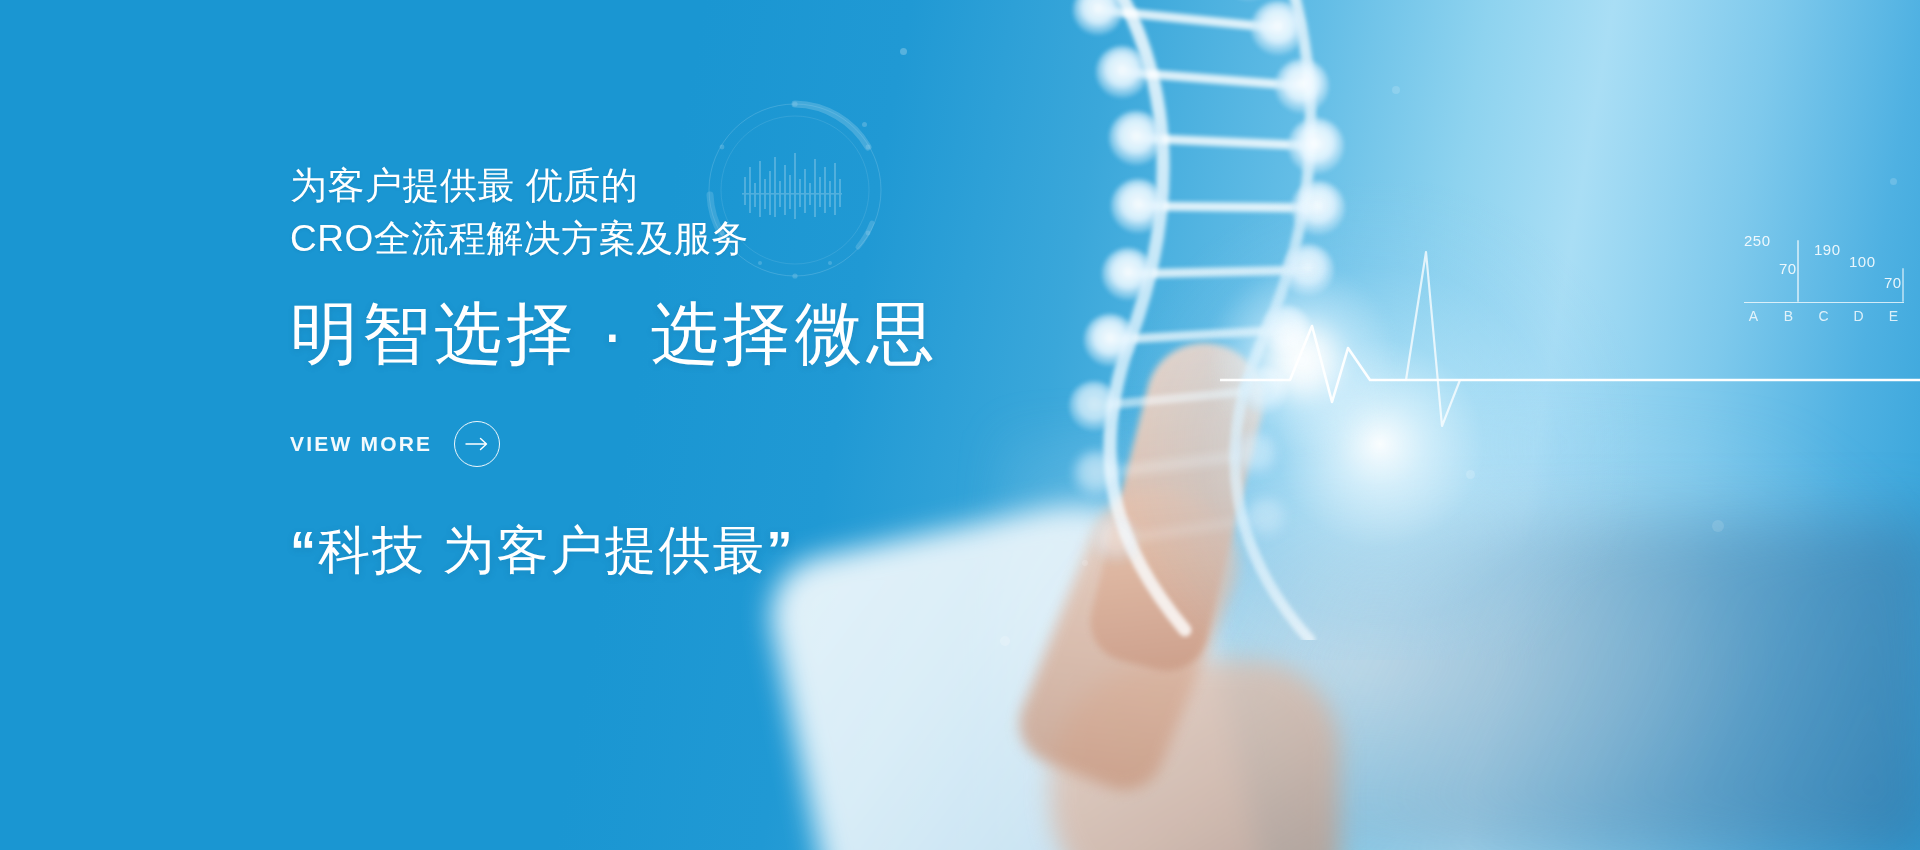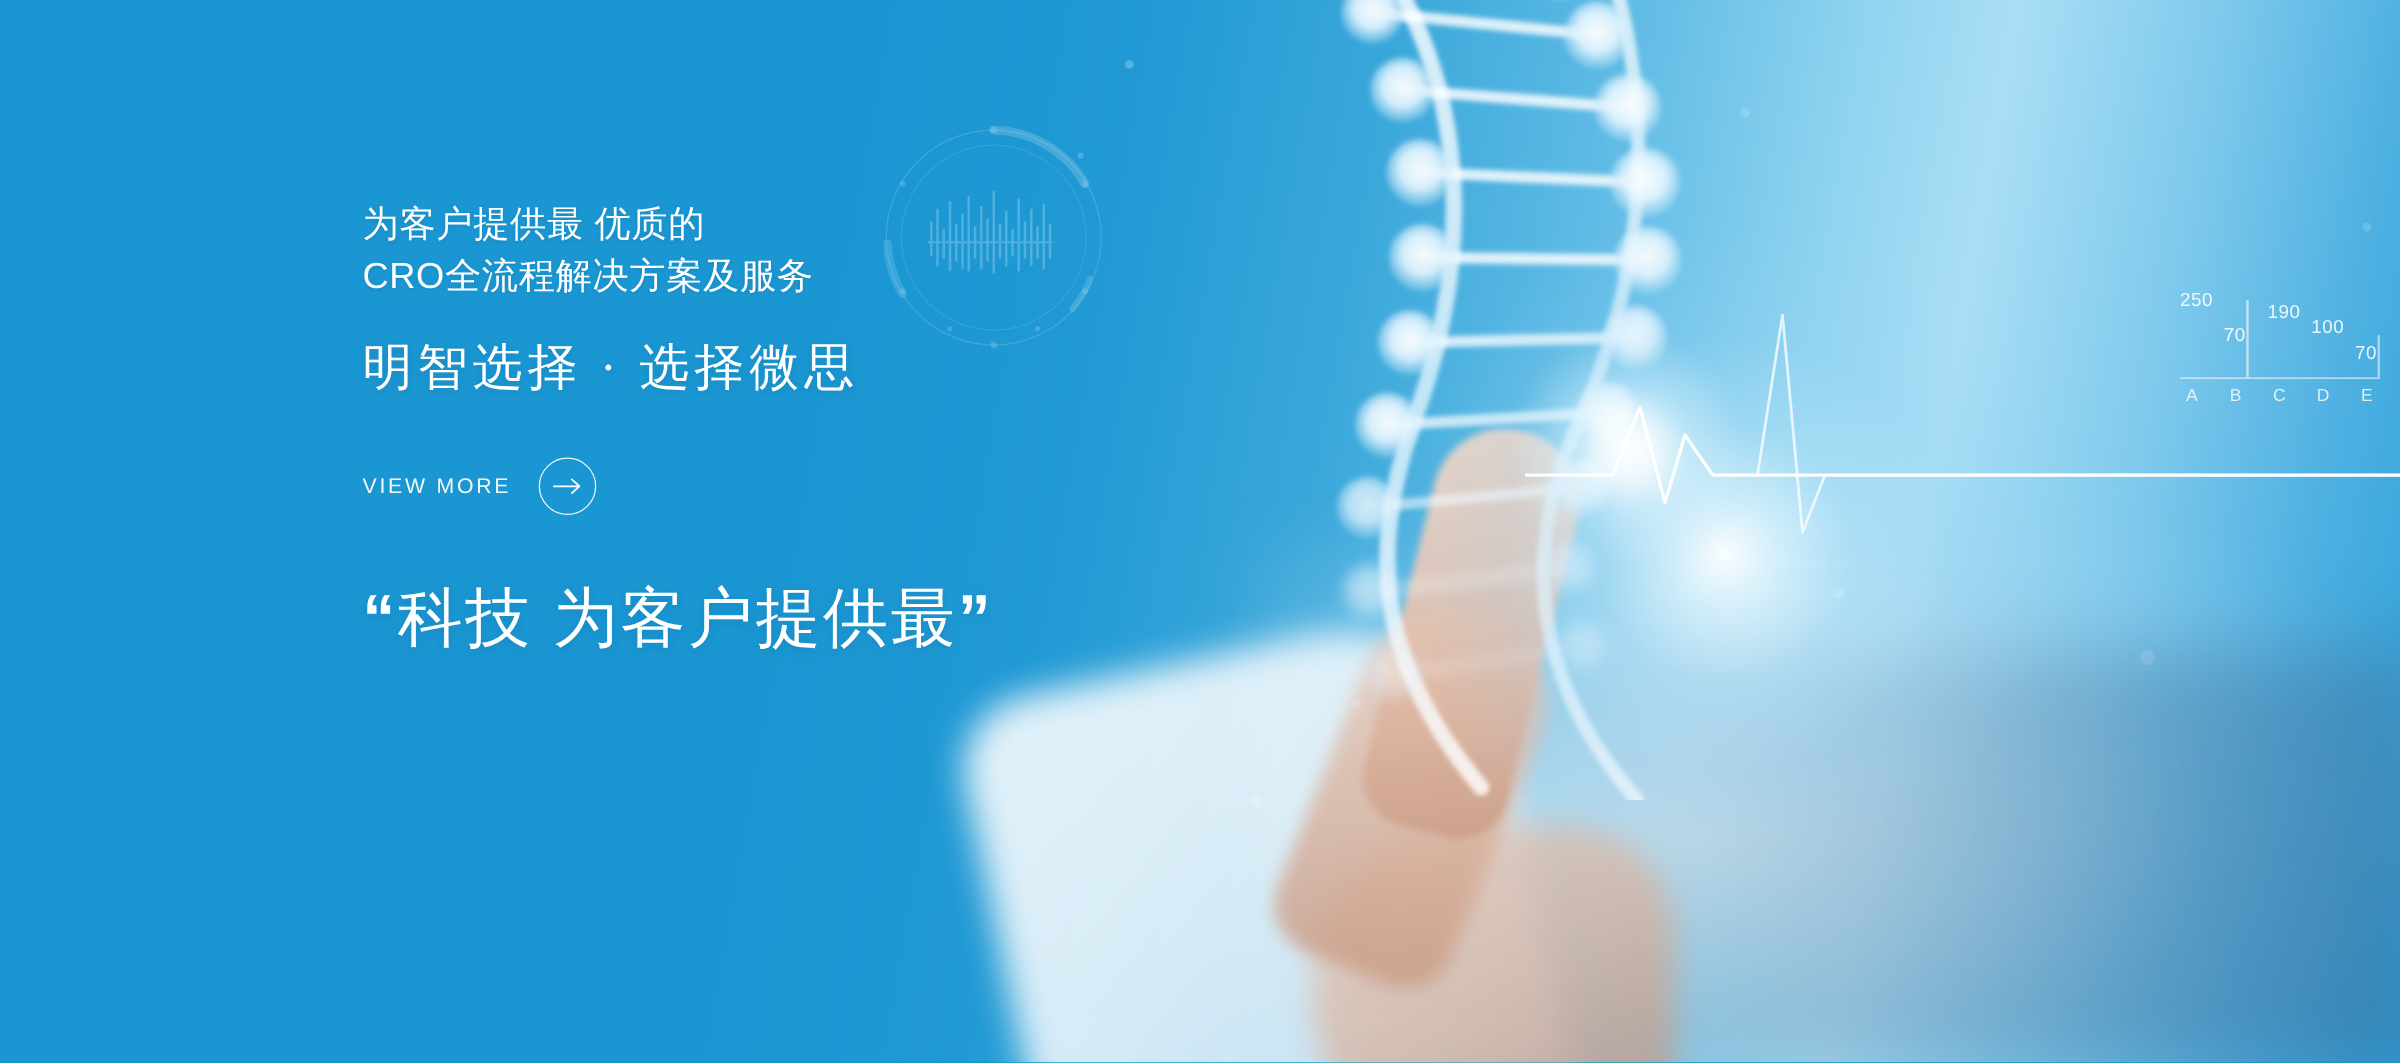--- a/index.html
+++ b/index.html
@@ -162,53 +162,52 @@
   .dot { position:absolute; border-radius:50%; background:rgba(255,255,255,.55); }
 
   
   .content {
     position:absolute;
     left:290px; top:160px;
     width:760px;
     z-index:20;
   }
   .subtitle {
-    font-size:29px;
+    font-size:37px;
     line-height:1.42;
     color:#ffffff;
     font-weight:400;
     letter-spacing:.5px;
     text-shadow:0 1px 3px rgba(20,90,130,.18);
   }
   .subtitle span { display:block; white-space:pre; }
 
   .headline {
     margin-top:28px;
-    font-size:40px;
+    font-size:68px;
     line-height:1.18;
     color:#ffffff;
     font-weight:400;
     letter-spacing:4px;
     white-space:pre;
     text-shadow:0 2px 6px rgba(20,90,130,.20);
-    font-family:Liberation Serif, serif;
   }
 
   .viewmore {
     margin-top:48px;
     display:inline-flex;
     align-items:center;
     gap:22px;
     cursor:pointer;
   }
   .viewmore-label {
-    font-size:17px;
+    font-size:21px;
     letter-spacing:2.2px;
     color:rgba(255,255,255,.95);
-    font-weight:400;
+    font-weight:700;
   }
   .viewmore-circle {
     width:46px; height:46px;
     border:1.4px solid rgba(255,255,255,.92);
     border-radius:50%;
     display:flex; align-items:center; justify-content:center;
   }
   .viewmore-circle svg { display:block; }
 
   .quote {

